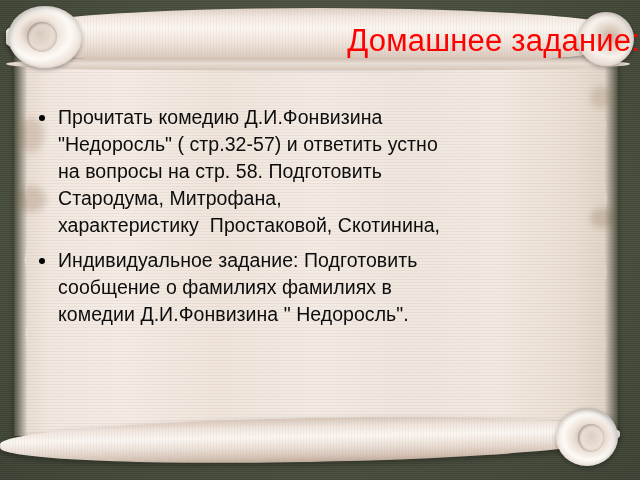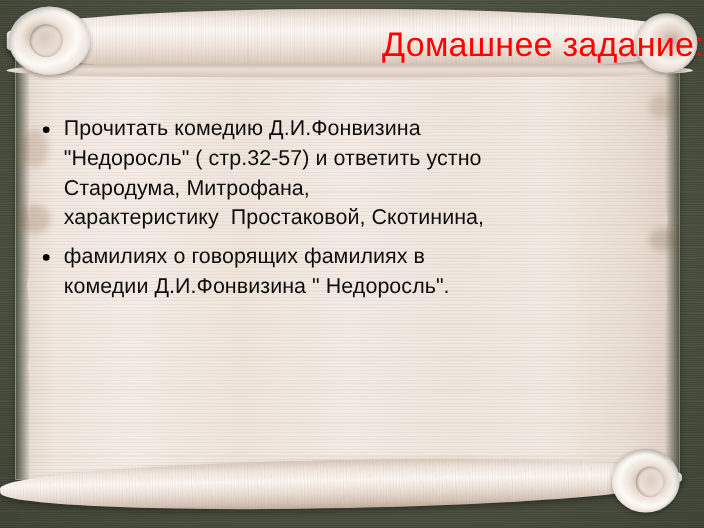--- a/index.html
+++ b/index.html
@@ -245,25 +245,27 @@
   <div class="curl-br-hole"></div>
 
   <div class="title">Домашнее задание:</div>
 
   <div class="body">
 
     <div class="bullet-item">
       <span class="bullet-dot"></span>
       <span class="bullet-line">Прочитать комедию Д.И.Фонвизина</span>
       <span class="bullet-line">"Недоросль" ( стр.32-57) и ответить устно</span>
+      <span class="bullet-line">на вопросы на стр. 58. Подготовить</span>
       <span class="bullet-line">Стародума, Митрофана,</span>
       <span class="bullet-line">характеристику  Простаковой, Скотинина,</span>
     </div>
 
     <div class="bullet-item">
       <span class="bullet-dot"></span>
-      <span class="bullet-line">фамилиях о говорящих фамилиях в</span>
+      <span class="bullet-line">Индивидуальное задание: Подготовить</span>
+      <span class="bullet-line">сообщение о фамилиях фамилиях в</span>
       <span class="bullet-line">комедии Д.И.Фонвизина " Недоросль".</span>
     </div>
 
   </div>
 
 </div>
 
 </body></html>

